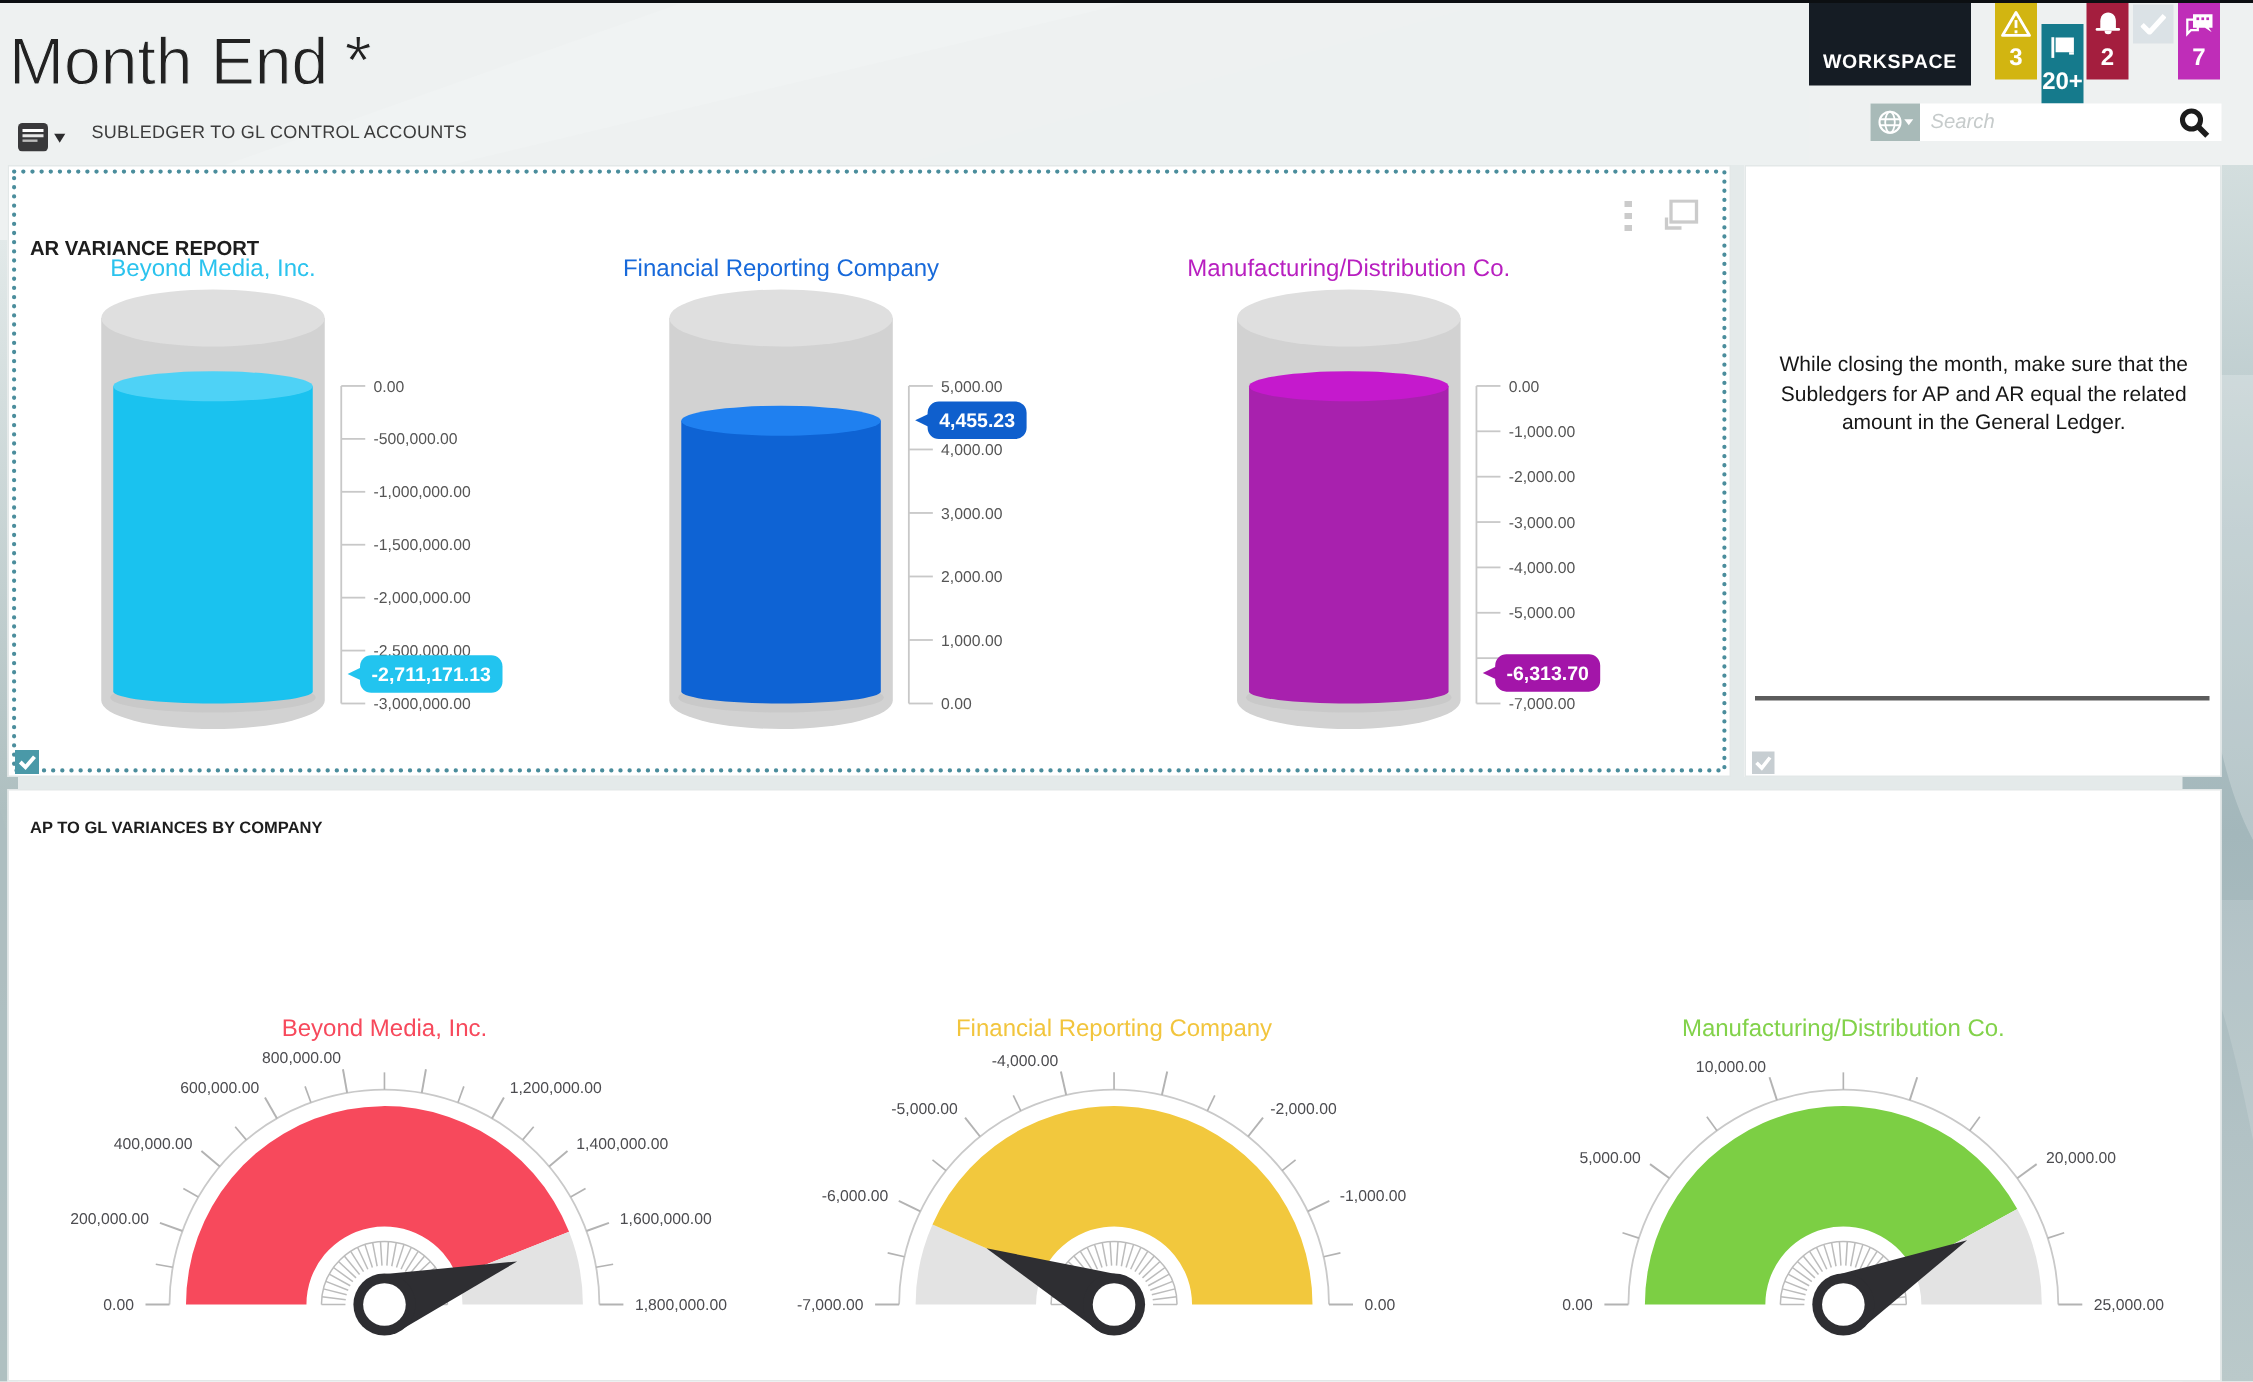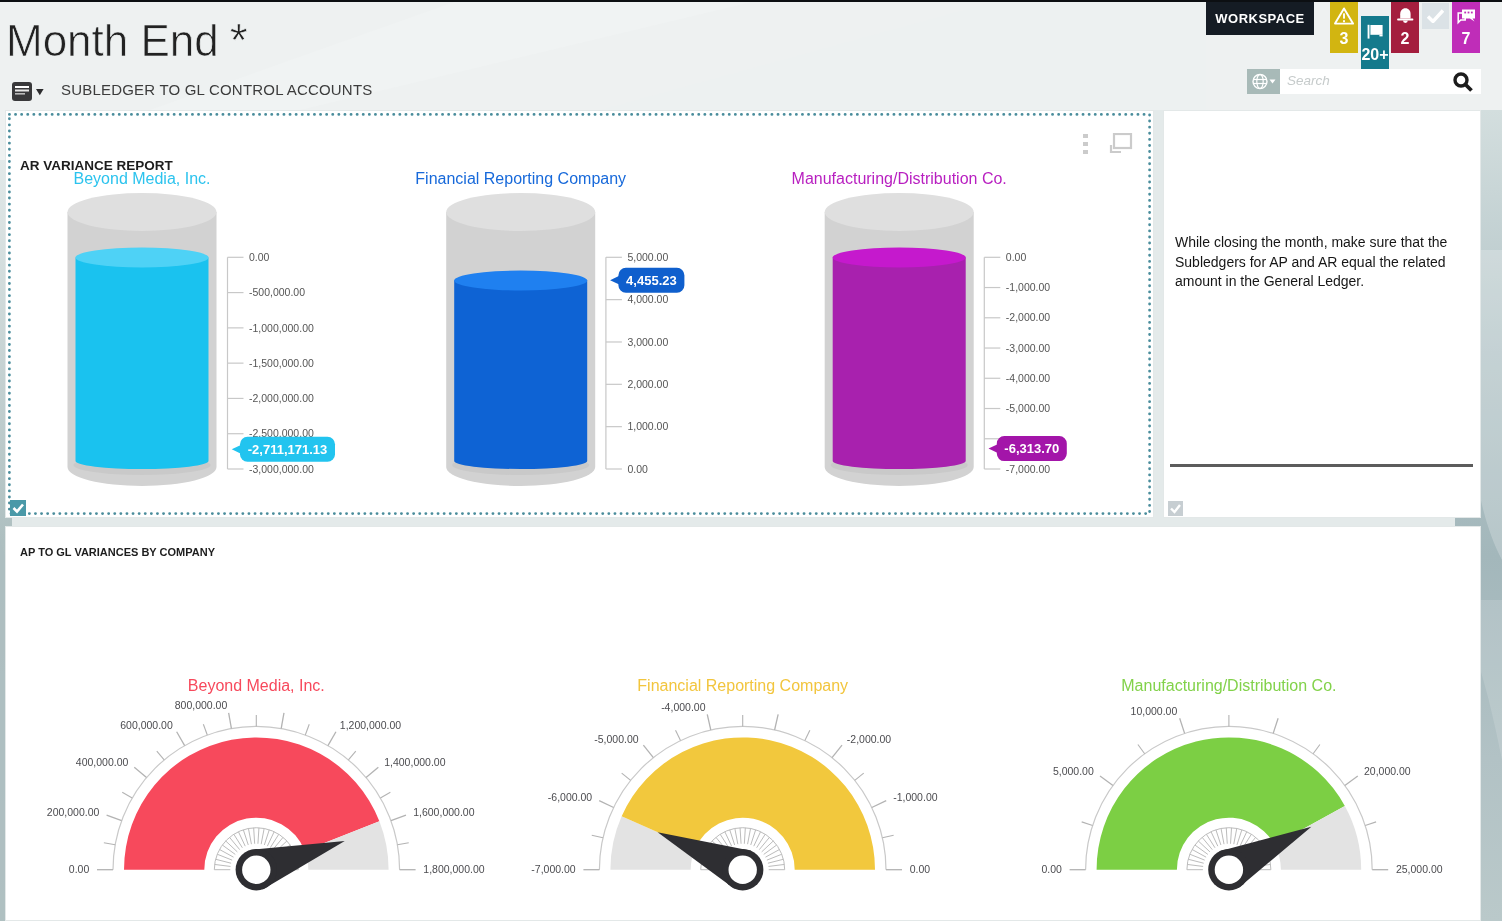--- a/index.html
+++ b/index.html
@@ -30,21 +30,21 @@
   <rect x="1455" y="110" width="47" height="811" fill="url(#rband)"></rect>
   <path d="M1455 250 C1470 350 1460 480 1502 560 L1502 250 Z" fill="#ffffff" opacity="0.22"></path>
   <path d="M1455 600 C1480 660 1490 700 1502 760 L1502 600 Z" fill="#ffffff" opacity="0.14"></path>
   <rect x="0" y="160" width="12" height="761" fill="url(#lband)"></rect>
   <path d="M0 540 Q 40 660 5 921 L0 921 Z" fill="#adbec0" opacity="0.9"></path>
 </svg>
 <div class="abs" style="left:0;top:0;width:1502px;height:1.5px;background:#0c0f12;z-index:50;"></div>
 
 <div class="abs" style="left:6px; top:16px; font-size:44px; line-height:48px; color:#222; -webkit-text-stroke:0.7px #eef2f2;">Month End<span style="margin-left:11px;font-size:46px;">*</span></div>
 
-<div class="abs" style="left:1206px; top:0; width:108px; height:35px; background:#151c24; color:#fff;
+<div class="abs" style="left:1206px; top:0; width:108px; height:57px; background:#151c24; color:#fff;
   font-size:13px; font-weight:bold; letter-spacing:0.5px; display:flex; align-items:flex-end;
   justify-content:center; padding-bottom:9px;">WORKSPACE</div>
 
 <div class="abs" style="left:1330px; top:0; width:28px; height:53px; background:#d2b511;">
   <svg class="abs" style="left:4px;top:6.5px" width="20" height="18" viewBox="0 0 20 18">
     <path d="M10 1.4 L19 16.6 L1 16.6 Z" fill="none" stroke="#fff" stroke-width="1.9" stroke-linejoin="round"></path>
     <rect x="9.05" y="6.4" width="1.9" height="5.2" fill="#fff"></rect>
     <rect x="9.05" y="13.2" width="1.9" height="2" fill="#fff"></rect>
   </svg>
   <div class="abs" style="left:0;top:30px;width:28px;text-align:center;color:#fff;font-size:16px;font-weight:600;">3</div>
@@ -100,21 +100,21 @@
 
 <svg class="abs" style="left:12px;top:82px" width="20" height="19" viewBox="0 0 20 19">
   <rect x="0" y="0" width="20" height="19" rx="3" fill="#39393b"></rect>
   <rect x="3" y="4" width="14" height="2" fill="#fff"></rect>
   <rect x="3" y="7.5" width="14" height="2" fill="#e8e8e8"></rect>
   <rect x="3" y="11" width="10" height="1.6" fill="#bbb"></rect>
 </svg>
 <svg class="abs" style="left:36px;top:88.5px" width="8" height="7" viewBox="0 0 8 7">
   <polygon points="0,0 7.6,0 3.8,6.2" fill="#2c2c2e"></polygon>
 </svg>
-<div class="abs" style="left:61px; top:81px; font-size:15px; color:#3c3c3c; letter-spacing:0.2px;">SUBLEDGER TO GL CONTROL ACCOUNTS</div>
+<div class="abs" style="left:61px; top:81px; font-size:12px; color:#3c3c3c; letter-spacing:0.2px;">SUBLEDGER TO GL CONTROL ACCOUNTS</div>
 
 <div class="abs" style="left:5px; top:110px; width:1149px; height:408px; background:#fff; border:1px solid #e3e8e8;"></div>
 <svg class="abs" style="left:5px;top:110px" width="1149" height="408" viewBox="0 0 1149 408">
     <rect x="4.4" y="4.4" width="1140.2" height="399.2" fill="none" stroke="#4a8d9c" stroke-width="2.8" stroke-dasharray="0.1 6.0" stroke-linecap="round"></rect>
   </svg>
 <div class="abs" style="left:20px; top:126px; font-size:13.5px; font-weight:bold; color:#1d1d1d;margin-top:32px;">AR VARIANCE REPORT</div>
 <svg class="abs" style="left:1082px;top:133px" width="8" height="22" viewBox="0 0 8 22">
   <rect x="1" y="1" width="5" height="4" fill="#cbcbcb"></rect>
   <rect x="1" y="9" width="5" height="4" fill="#cbcbcb"></rect>
   <rect x="1" y="17" width="5" height="4" fill="#cbcbcb"></rect>
@@ -196,21 +196,21 @@
 <text x="1031.8" y="453.20000000000005" text-anchor="middle" font-size="13" font-weight="bold" fill="#ffffff">-6,313.70</text>
 <text x="899.2" y="184" text-anchor="middle" font-size="16" fill="#b81fc0">Manufacturing/Distribution Co.</text>
 </svg>
 <div class="abs" style="left:10px; top:500px; width:16px; height:16px; background:#4a99a8;">
   <svg width="16" height="16" viewBox="0 0 16 16">
       <path d="M3.5 8 L7 11.5 L13 4.5" fill="none" stroke="#fff" stroke-width="2.6"></path>
     </svg>
 </div>
 
 <div class="abs" style="left:1163px; top:110px; width:318px; height:408px; background:#fff; border:1px solid #e3e8e8;"></div>
-<div class="abs" style="left:1175px; top:233px; width:295px; font-size:14px; color:#161616; line-height:19.5px;">While closing the month, make sure that the Subledgers for AP and AR equal the related amount in the General Ledger.</div>
+<div class="abs" style="left:1175px; top:233px; width:295px; font-size:14px; color:#161616; text-align:center; line-height:19.5px;">While closing the month, make sure that the Subledgers for AP and AR equal the related amount in the General Ledger.</div>
 <div class="abs" style="left:1170px; top:464px; width:303px; height:3px; background:#5c5c5c;"></div>
 <div class="abs" style="left:1168px; top:501px; width:15px; height:15px; background:#c7ced2;">
   <svg width="15" height="15" viewBox="0 0 15 15">
       <path d="M3 7.5 L6.5 11 L12 4" fill="none" stroke="#fff" stroke-width="2.4"></path>
     </svg>
 </div>
 
 <div class="abs" style="left:5px; top:526px; width:1476px; height:395px; background:#fff; border:1px solid #e3e8e8;"></div>
 <div class="abs" style="left:20px; top:546px; font-size:11px; font-weight:bold; color:#1d1d1d;">AP TO GL VARIANCES BY COMPANY</div>
 <svg class="abs" style="left:6px;top:527px" width="1475" height="394" viewBox="6 527 1475 394">

